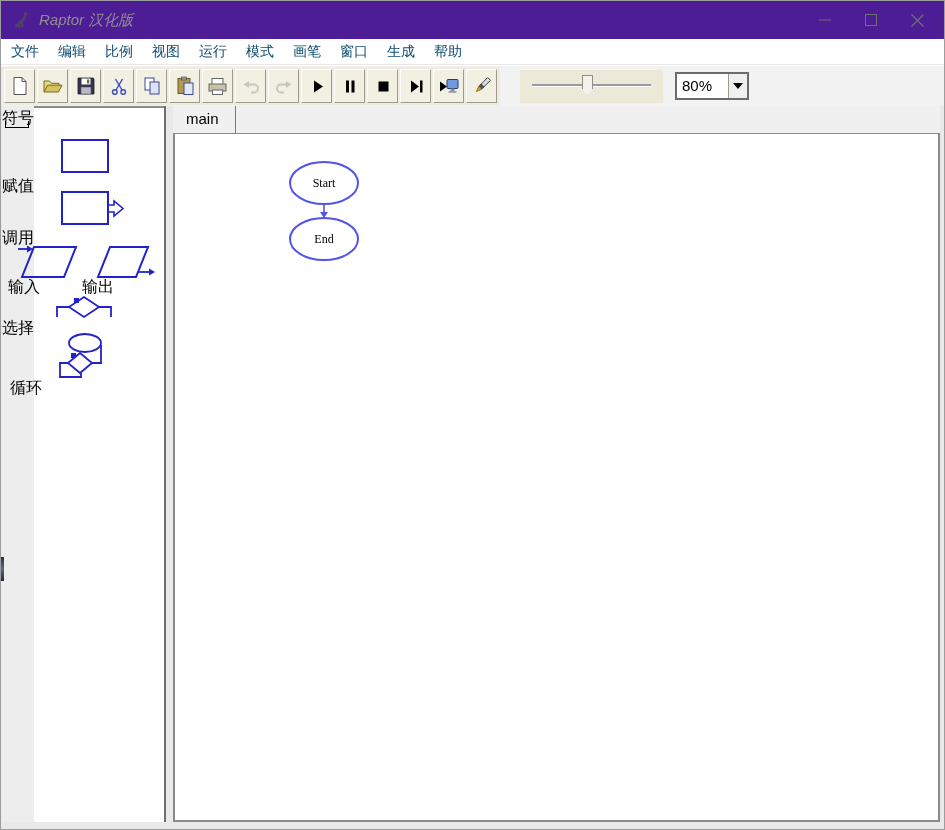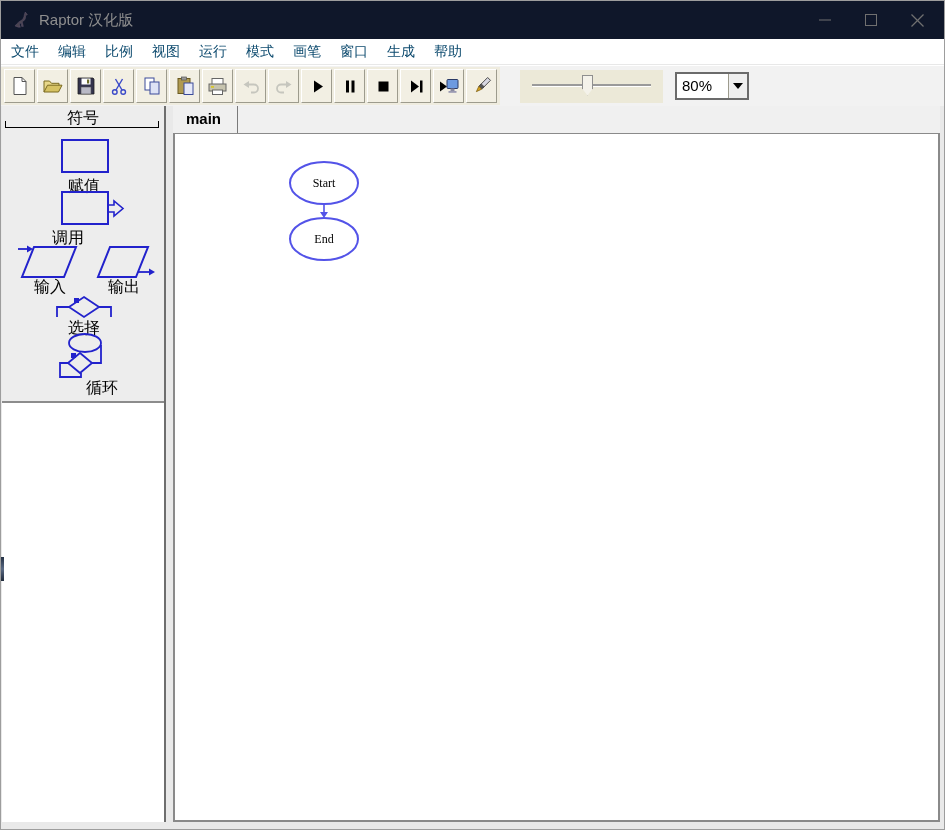--- a/index.html
+++ b/index.html
@@ -3,21 +3,21 @@
 <meta charset="utf-8">
 <style>
   * { margin:0; padding:0; box-sizing:border-box; }
   html,body { background:#cfcfcf; }
   body { font-family:"Liberation Sans", sans-serif; }
   .window {
     position:relative; width:945px; height:830px; background:#ffffff;
     border:1px solid #9d9d9d; overflow:hidden;
   }
   
-  .titlebar { position:absolute; top:0; left:0; right:0; height:38px; background:#0f172a; }
+  .titlebar { position:absolute; top:0; left:0; right:0; height:38px; background:#4c1d95;font-style:italic; }
   .app-icon { position:absolute; left:11px; top:9px; width:20px; height:20px; }
   .title-text { position:absolute; left:38px; top:10px; font-size:15px; color:#8f8f8f; }
   .win-controls { position:absolute; right:4px; top:0; height:38px; display:flex; }
   .win-btn { width:46px; height:38px; display:flex; align-items:center; justify-content:center; }
   .win-btn svg { display:block; }
   
   .menubar { position:absolute; top:38px; left:0; right:0; height:26px; background:#fff;
              display:flex; align-items:center; padding-left:10px; border-bottom:1px solid #e8e8e8; }
   .menu-item { font-size:14px; color:#0c4a6e; margin-right:19px; padding:3px 0; cursor:default; }
   
@@ -38,32 +38,32 @@
   .zoom-combo { position:relative; width:74px; height:28px; margin-left:12px;
                 border:2px solid #6b6b6b; background:#fff; display:flex; }
   .zoom-value { flex:1; font-size:15px; color:#000; padding:3px 0 0 5px; }
   .combo-btn { width:19px; height:100%; background:#efefef;
                border-left:1px solid #9d9b8d; display:flex; align-items:center; justify-content:center; }
   .combo-arrow { width:0; height:0; border-left:5px solid transparent; border-right:5px solid transparent;
                  border-top:6px solid #000; }
   
   .content { position:absolute; top:105px; left:0; right:0; bottom:0; background:#e9e9e9; }
   .left-panel { position:absolute; left:1px; top:0; width:164px; bottom:7px;
-                border-right:2px solid #6e6e6e; display:flex; flex-direction:column; background:#ededed; }
+                border-right:2px solid #6e6e6e; display:flex; flex-direction:row; background:#ededed; }
   .symbols { position:relative; height:295px; background:#ededed; }
   .symbols-header { position:relative; height:24px; text-align:center; font-size:16px; color:#000; padding-top:2px; }
   .header-line { position:absolute; left:3px; right:5px; bottom:2px; height:7px;
                  border-bottom:1px solid #000; border-left:1px solid #000; border-right:1px solid #000; }
-  .sym-label { position:absolute; font-size:16px; color:#000; text-align:center;font-family:Liberation Mono, monospace; }
+  .sym-label { position:absolute; font-size:16px; color:#000; text-align:left;font-family:Liberation Mono, monospace; }
   .watch-list { flex:1; background:#fff; border-top:2px solid #8c8c8c; }
   .edge-grip { position:absolute; left:0; top:451px; width:3px; height:24px;
                background:linear-gradient(#233044, #5a6a84, #1f2a3a); }
   
   .main-area { position:absolute; left:172px; top:0; right:4px; bottom:7px; }
-  .tabstrip { position:relative; height:27px; background:#f0f0f0; display:flex;font-weight:bold; }
+  .tabstrip { position:relative; height:27px; background:#f0f0f0; display:flex; }
   .tab { height:100%; padding:4px 16px 0 13px; font-size:15px; color:#000;
          border-right:1px solid #7a7a7a; background:#f0f0f0; }
   .canvas { position:absolute; top:27px; left:0; right:0; bottom:0; background:#fff;
             border:2px solid #8a8a8a; border-top-width:1px; }
   .flowchart { position:absolute; left:74px; top:21px; }
   .flow-text { font-family:"Liberation Serif", serif; font-size:12px; fill:#000; }
 </style>
 </head>
 <body>
 

